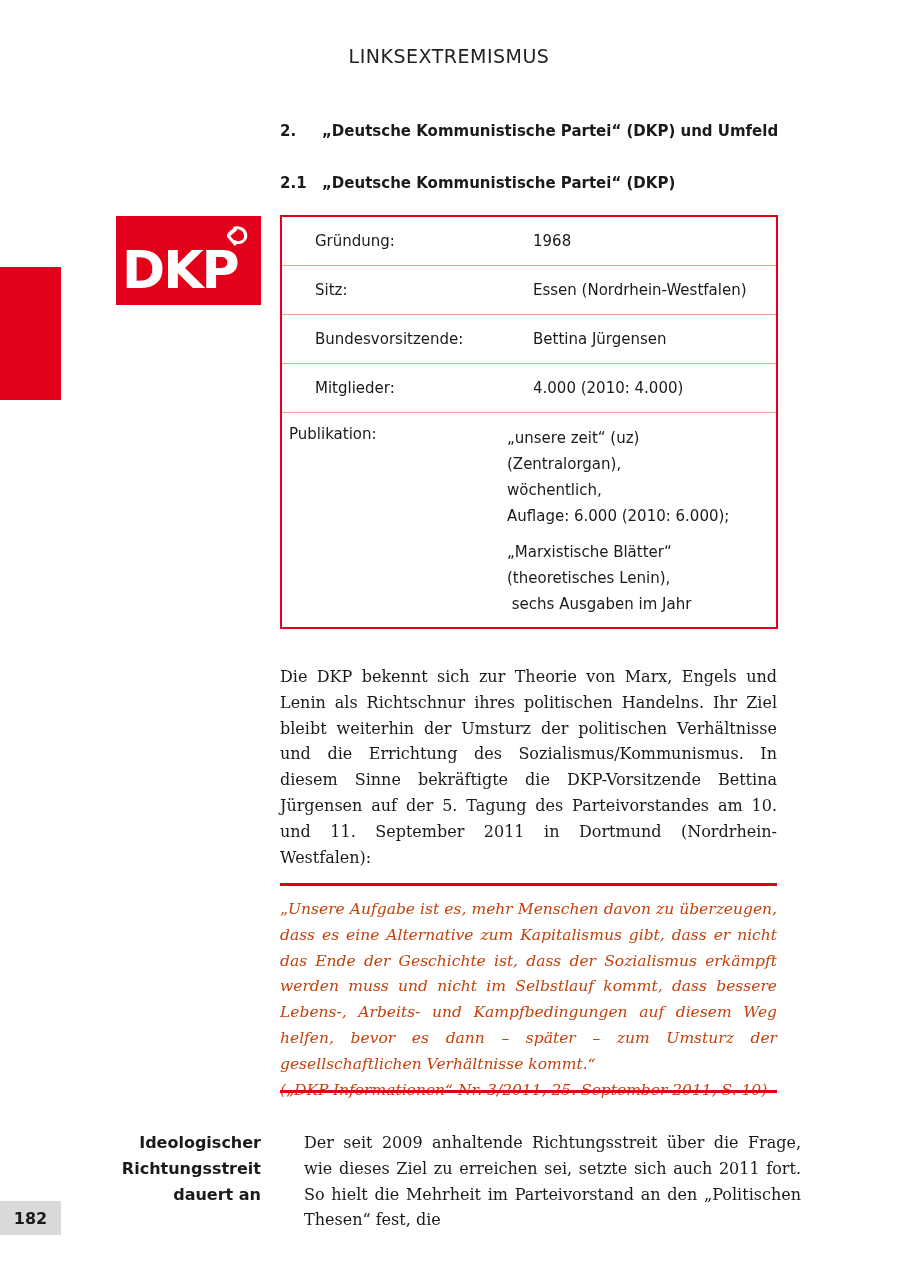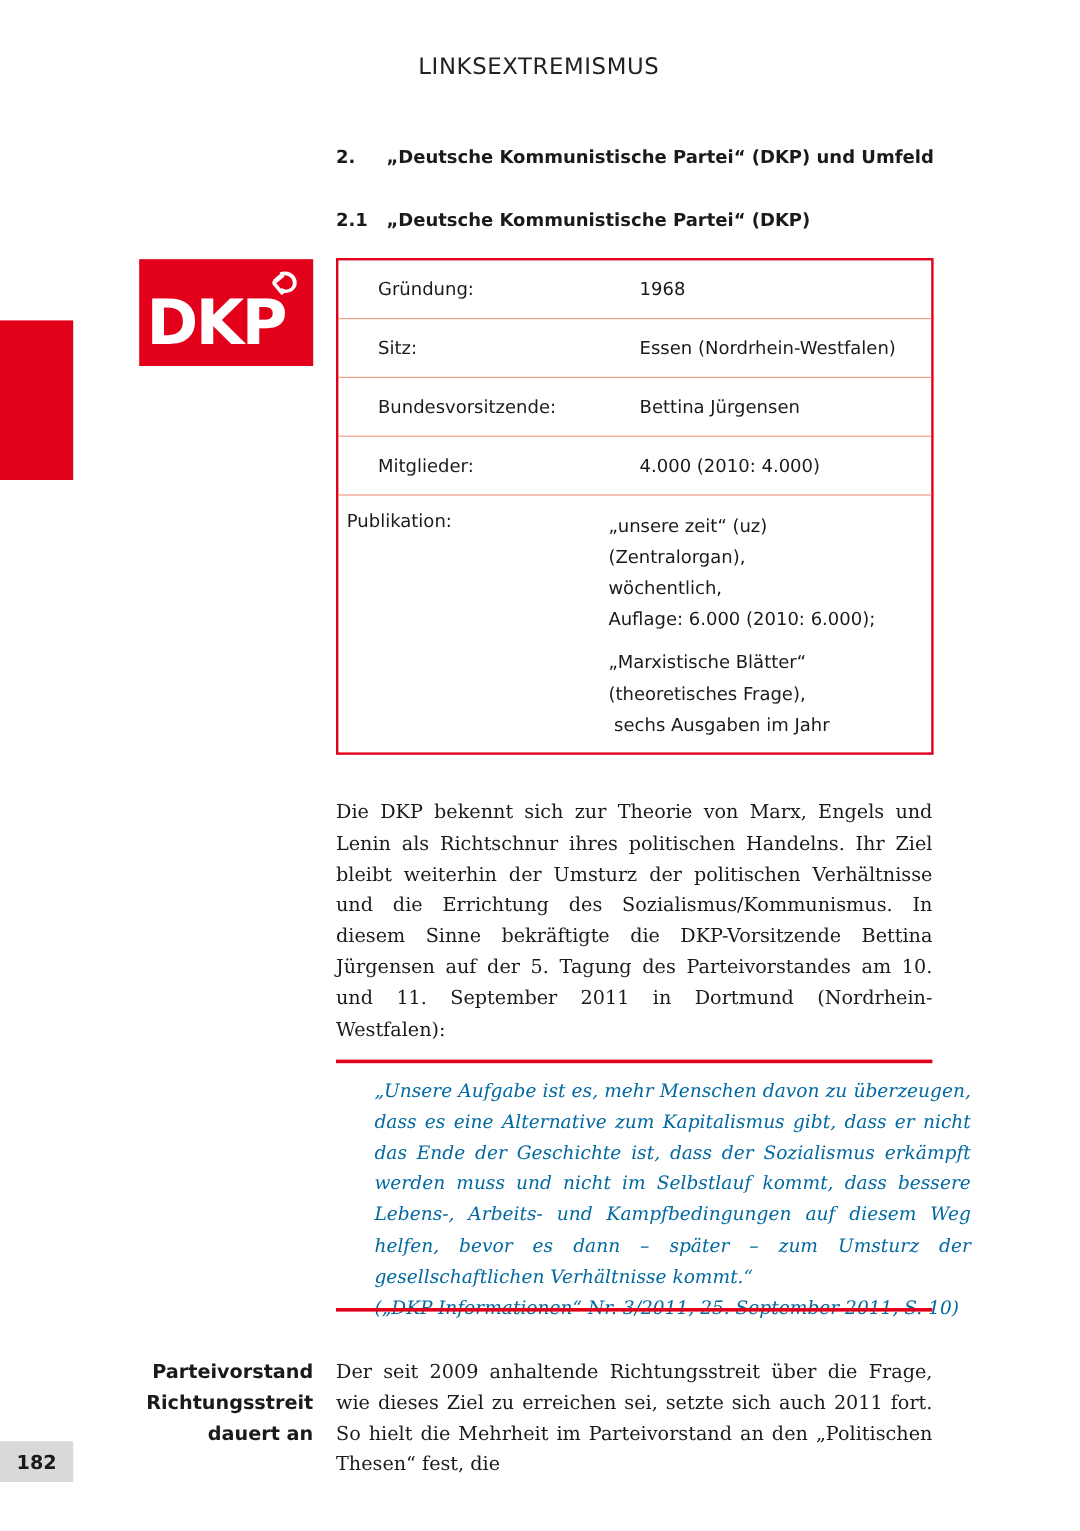--- a/index.html
+++ b/index.html
@@ -53,28 +53,28 @@
     font-family: "DejaVu Serif", "Liberation Serif", serif;
     font-size: 16px; line-height: 25.8px; text-align: justify; color: #1a1a1a;
   }
   .para1 { top: 664px; }
   .quote-rule { position: absolute; left: 280px; width: 497px; height: 3px; background: #e2001a; }
   .qr-top { top: 883px; }
   .qr-bottom { top: 1090px; }
   .quote {
     position: absolute; left: 280px; top: 897px; width: 497px;
     font-family: "DejaVu Serif", "Liberation Serif", serif; font-style: italic;
-    font-size: 15.5px; line-height: 25.8px; text-align: justify; color: #0369a1; margin-left: 32px;
+    font-size: 15.5px; line-height: 25.8px; text-align: justify; color: #c2410c;
   }
   .quote .src { text-align: left; }
   .margin-note {
     position: absolute; left: 100px; top: 1130px; width: 161px; text-align: right;
     font-weight: bold; font-size: 16px; line-height: 26px; color: #1a1a1a;
   }
-  .para2 { top: 1130px; }
+  .para2 { top: 1130px; margin-left: 24px; }
   .page-num {
     position: absolute; left: 0; top: 1201px; width: 61px; height: 34px;
     background: #d9d9d9; font-weight: bold; font-size: 16px; line-height: 36px;
     text-align: center; color: #1a1a1a;
   }
 </style>
 </head>
 <body>
 
 <div class="running-head"><span>LINKSEXTREMISMUS</span></div>
@@ -116,36 +116,36 @@
   </div>
   <div class="fact-row pub">
     <div class="label">Publikation:</div>
     <div class="value">
       <div>„unsere zeit“ (uz)</div>
       <div>(Zentralorgan),</div>
       <div>wöchentlich,</div>
       <div>Auflage: 6.000 (2010: 6.000);</div>
       <div class="gap"></div>
       <div>„Marxistische Blätter“</div>
-      <div>(theoretisches Frage),</div>
+      <div>(theoretisches Lenin),</div>
       <div style="white-space:pre"> sechs Ausgaben im Jahr</div>
     </div>
   </div>
 </div>
 
 <div class="body-text para1">Die DKP bekennt sich zur Theorie von Marx, Engels und Lenin als Richtschnur ihres politischen Handelns. Ihr Ziel bleibt weiterhin der Umsturz der politischen Verhältnisse und die Errichtung des Sozialismus/Kommunismus. In diesem Sinne bekräftigte die DKP-Vorsitzende Bettina Jürgensen auf der 5. Tagung des Par­teivorstandes am 10. und 11. September 2011 in Dortmund (Nordrhein-Westfalen):</div>
 
 <div class="quote-rule qr-top"></div>
 <div class="quote">
   <div>„Unsere Aufgabe ist es, mehr Menschen davon zu überzeugen, dass es eine Alternative zum Kapitalismus gibt, dass er nicht das Ende der Geschichte ist, dass der Sozialismus erkämpft werden muss und nicht im Selbstlauf kommt, dass bessere Lebens-, Arbeits- und Kampfbedingungen auf diesem Weg helfen, bevor es dann – später – zum Umsturz der gesellschaftlichen Verhältnisse kommt.“</div>
   <div class="src">(„DKP-Informationen“ Nr. 3/2011, 25. September 2011, S. 10)</div>
 </div>
 <div class="quote-rule qr-bottom"></div>
 
 <div class="margin-note">
-  <div>Parteivorstand</div>
+  <div>Ideologischer</div>
   <div>Richtungsstreit</div>
   <div>dauert an</div>
 </div>
 
 <div class="body-text para2">Der seit 2009 anhaltende Richtungsstreit über die Frage, wie die­ses Ziel zu erreichen sei, setzte sich auch 2011 fort. So hielt die Mehrheit im Parteivorstand an den „Politischen Thesen“ fest, die</div>
 
 <div class="page-num">182</div>
 
 </body></html>

